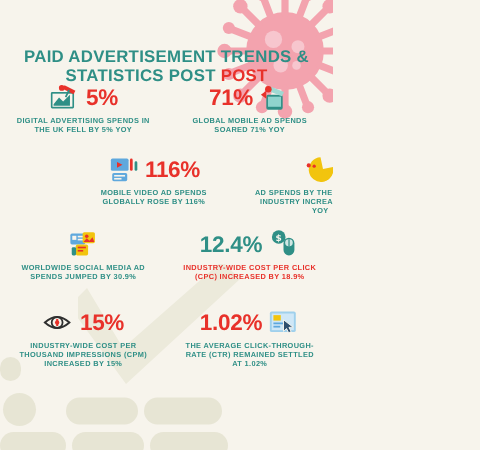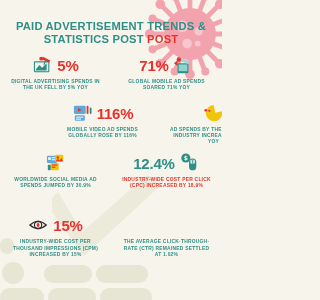--- a/index.html
+++ b/index.html
@@ -14,21 +14,21 @@
 
   
   .bg-layer{position:absolute;inset:0;z-index:0;pointer-events:none;}
   .virus{position:absolute;right:-16px;top:-14px;width:96px;height:96px;}
   .chevron{position:absolute;left:52px;top:176px;width:120px;height:84px;}
   .pill{position:absolute;background:#e7e5d4;border-radius:9px;}
   .circle-dot{position:absolute;background:#e7e5d4;border-radius:50%;}
 
   
   .title{
-    position:absolute;left:0;right:0;top:20px;
+    position:absolute;left:0;right:0;top:32px;
     text-align:center;z-index:3;
     font-weight:bold;font-size:11.2px;line-height:13px;
     letter-spacing:.2px;color:#2f8f86;
   }
   .title .accent{color:#e8312a;}
 
   
   .grid{position:absolute;left:0;top:52px;width:222px;z-index:3;}
   .row{display:flex;width:222px;}
   .cell{width:111px;box-sizing:border-box;padding:0 4px;text-align:center;}
@@ -40,21 +40,21 @@
     font-size:4.9px;line-height:6.2px;font-weight:bold;
     letter-spacing:.25px;color:#2f8f86;margin-top:1px;
     padding:0 7px;
   }
   .caption.red{color:#e8312a;}
   .icon{width:22px;height:20px;flex:0 0 auto;}
   .icon svg{display:block;}
   .r1{height:48px;}
   .r2{height:50px;padding-left:47px;}
   .r3{height:52px;}
-  .r4{height:56px;align-items:flex-end;}
+  .r4{height:56px;}
 </style>
 </head>
 <body>
 
 <div class="canvas">
 
   <div class="bg-layer">
 
     <svg class="virus" viewBox="0 0 100 100">
       <g fill="#f3a3ae">
@@ -244,18 +244,31 @@
               <rect x="10.3" y="8.4" width="1.5" height="5.2" fill="#e8312a"></rect>
               <circle cx="11" cy="11" r="1.6" fill="#e8312a"></circle>
             </svg>
           </span>
           <span class="pct red">15%</span>
         </div>
         <div class="caption">INDUSTRY-WIDE COST PER THOUSAND IMPRESSIONS (CPM) INCREASED BY 15%</div>
       </div>
 
       <div class="cell">
+        <div class="statline">
+          <span class="pct red">1.02%</span>
+          <span class="icon">
+            <svg viewBox="0 0 24 22" width="22" height="20">
+              <rect x="2" y="3" width="19" height="15" rx="1.4" fill="#9fd0ec"></rect>
+              <rect x="3.4" y="4.4" width="16.2" height="12.2" fill="#cfe7f7"></rect>
+              <rect x="4.6" y="5.6" width="5.4" height="4" fill="#f2c40e"></rect>
+              <rect x="4.6" y="11" width="7.5" height="1.3" fill="#5fa8dd"></rect>
+              <rect x="4.6" y="13.4" width="5" height="1.3" fill="#5fa8dd"></rect>
+              <path d="M12 9 L12 17.5 L14.2 15.4 L15.8 18.6 L17.6 17.6 L16 14.6 L19 14.4 Z" fill="#2f4f6f" stroke="#f7f4ec" stroke-width="0.7"></path>
+            </svg>
+          </span>
+        </div>
         <div class="caption">THE AVERAGE CLICK-THROUGH-RATE (CTR) REMAINED SETTLED AT 1.02%</div>
       </div>
     </div>
 
   </div>
 </div>
 
 </body></html>

